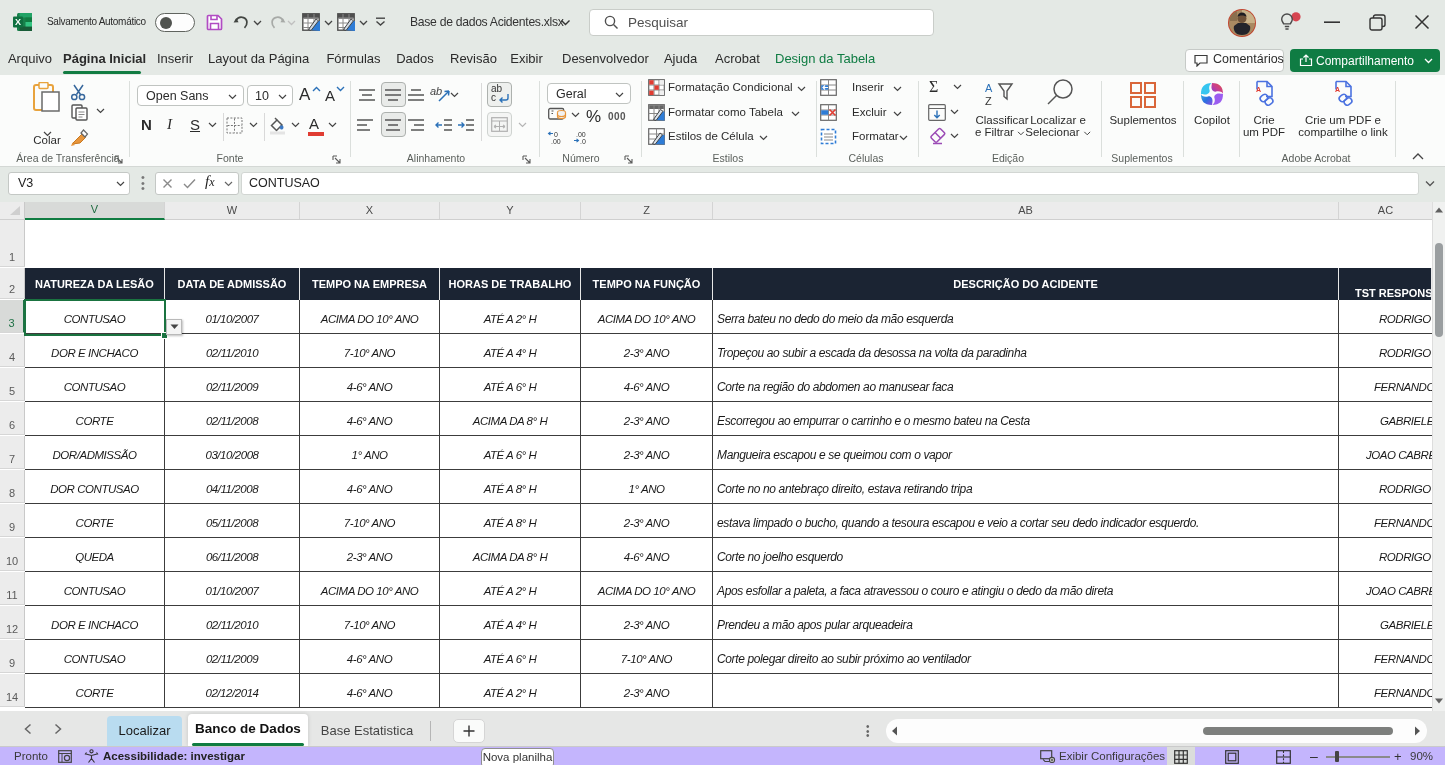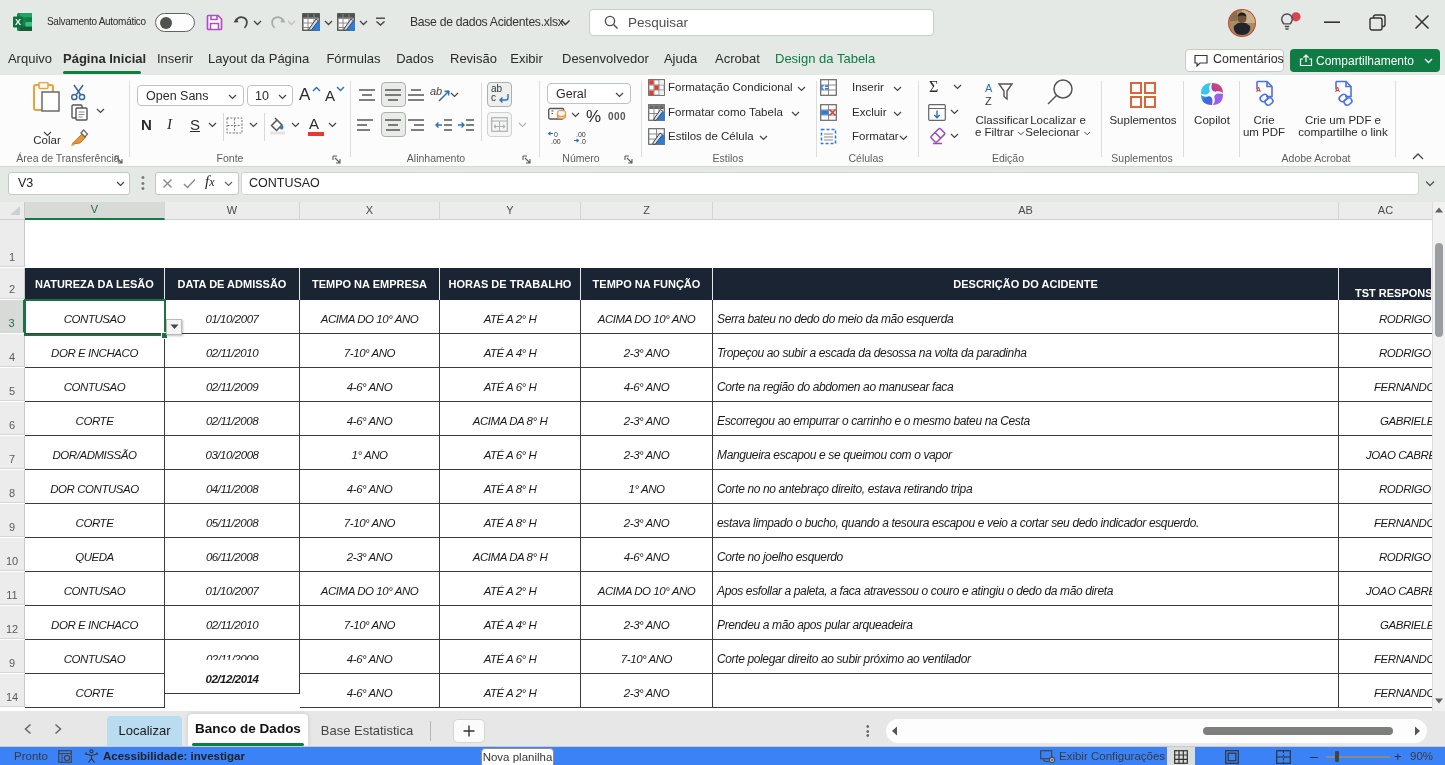--- a/index.html
+++ b/index.html
@@ -23,21 +23,21 @@
 #sheet{position:absolute;left:0;top:220px;width:1445px;height:491px;background:#fff;}
 .rh{position:absolute;left:0;width:25px;background:#ececec;border-right:1px solid #c9c9c9;border-bottom:1px solid #d6d6d6;font-size:11px;color:#5a5a5a;text-align:center;display:flex;align-items:flex-end;justify-content:center;padding-bottom:3px;}
 .rh.sel{background:#d8dad8;color:#1e7145;border-right:2px solid #1e7145;font-weight:400;}
 .th{position:absolute;top:268px;height:32px;background:#1b2433;color:#fff;font-weight:bold;font-size:11px;text-align:center;line-height:32px;border-right:1px solid #e8e8e8;white-space:nowrap;overflow:hidden;}
 .cell{position:absolute;height:34px;font-style:italic;font-size:11.5px;letter-spacing:-0.45px;color:#1a1a1a;text-align:center;line-height:38px;border-right:1px solid #3c3c3c;border-bottom:1px solid #3c3c3c;white-space:nowrap;overflow:hidden;background:#fff;}
 .cell.desc{text-align:left;padding-left:4px;font-size:12px;letter-spacing:-0.37px;}
 .cell.tst{border-right:none;}
 
 #tabbar{position:absolute;left:0;top:711px;width:1445px;height:35px;background:#e6e7e6;}
 
-#status{position:absolute;left:0;top:746px;width:1445px;height:19px;background:#3b82f6;border-top:1px solid #cacaca;font-size:11.5px;color:#3a3a3a;}
+#status{position:absolute;left:0;top:746px;width:1445px;height:19px;background:#c4b5fd;border-top:1px solid #cacaca;font-size:11.5px;color:#3a3a3a;}
 .vsep{position:absolute;width:1px;background:#d9d9d9;}
 .btnbox{position:absolute;border:1px solid #c6cac7;border-radius:4px;background:#fdfdfd;}
 .ddbox{position:absolute;border:1px solid #c0c4c1;border-radius:4px;background:#fff;font-size:12.5px;color:#2b2b2b;}
 .selbtn{position:absolute;border:1px solid #adb1ae;border-radius:4px;background:#e9ebe9;}
 </style></head>
 <body>
 
 <div id="titlebar">
 <svg class="abs" style="left:13px;top:13px" width="19" height="18" viewBox="0 0 19 18">
       <rect x="4" y="0" width="15" height="18" rx="1.5" fill="#18814b"></rect>
@@ -673,21 +673,21 @@
 <div class="cell" style="left:25px;width:140px;top:640px;">CONTUSAO</div>
 <div class="cell" style="left:165px;width:135px;top:640px;">02/11/2009</div>
 <div class="cell" style="left:300px;width:140px;top:640px;">4-6° ANO</div>
 <div class="cell" style="left:440px;width:141px;top:640px;">ATÉ A 6° H</div>
 <div class="cell" style="left:581px;width:132px;top:640px;">7-10° ANO</div>
 <div class="cell desc" style="left:713px;width:626px;top:640px;">Corte polegar direito ao subir próximo ao ventilador</div>
 <div class="cell tst" style="left:1339px;width:93px;top:640px;">
     <span style="position:absolute;left:35px;white-space:nowrap;">FERNANDO</span>
   </div>
 <div class="cell" style="left:25px;width:140px;top:674px;">CORTE</div>
-<div class="cell" style="left:165px;width:135px;top:660px;font-weight:bold;">02/12/2014</div>
+<div class="cell" style="left:165px;width:135px;top:674px;">02/12/2014</div>
 <div class="cell" style="left:300px;width:140px;top:674px;">4-6° ANO</div>
 <div class="cell" style="left:440px;width:141px;top:674px;">ATÉ A 2° H</div>
 <div class="cell" style="left:581px;width:132px;top:674px;">2-3° ANO</div>
 <div class="cell desc" style="left:713px;width:626px;top:674px;"></div>
 <div class="cell tst" style="left:1339px;width:93px;top:674px;">
     <span style="position:absolute;left:35px;white-space:nowrap;">FERNANDO</span>
   </div>
 <div class="abs" style="left:24px;top:299px;width:142px;height:37px;border:2px solid #1a7340;"></div>
 <div class="abs" style="left:161px;top:332px;width:7px;height:7px;background:#1a7340;border:1px solid #fff;"></div>
 <div class="abs" style="left:166px;top:319px;width:16px;height:16px;background:#f4f4f4;border:1px solid #b9b9b9;box-shadow:1px 1px 2px rgba(0,0,0,.25);"></div>

